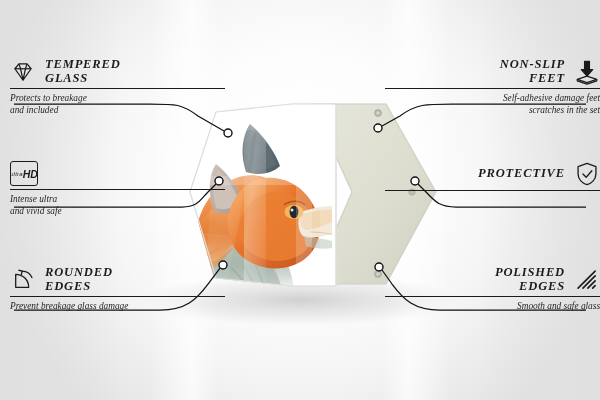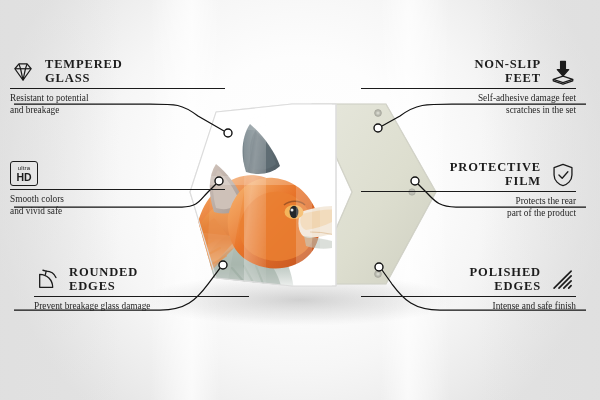--- a/index.html
+++ b/index.html
@@ -14,23 +14,23 @@
       radial-gradient(ellipse 52% 78% at 50% 44%, #ffffff 0%, #fdfdfd 38%, #f6f6f6 62%, #ececec 82%, #e2e2e2 100%);
   }
   
   .streak{position:absolute;top:0;bottom:0;pointer-events:none;}
   .s1{left:0;width:120px;background:linear-gradient(90deg,#dedede 0%,rgba(222,222,222,0) 100%);opacity:.55;}
   .s2{right:0;width:120px;background:linear-gradient(270deg,#dedede 0%,rgba(222,222,222,0) 100%);opacity:.55;}
   .s3{left:150px;width:70px;background:linear-gradient(90deg,rgba(255,255,255,0) 0%,#ffffff 60%,rgba(255,255,255,0) 100%);opacity:.7;}
   .s4{right:150px;width:70px;background:linear-gradient(270deg,rgba(255,255,255,0) 0%,#ffffff 60%,rgba(255,255,255,0) 100%);opacity:.7;}
 
   
-  .callout{position:absolute;width:215px;}
+  .callout{position:absolute;width:215px;font-style:italic;}
   .callout.left{left:10px;text-align:left;}
-  .callout.right{right:24px;text-align:right;}
+  .callout.right{right:0;text-align:right;}
 
   .co-head{display:flex;align-items:center;gap:9px;}
   .callout.right .co-head{flex-direction:row-reverse;}
   .co-title{
     font-size:12.5px;line-height:13.5px;letter-spacing:.85px;
     color:#1c1c1c;font-weight:700;text-transform:uppercase;
     font-family:"Liberation Serif",serif;
   }
   .co-title .l2{display:block;}
   .callout.left .co-title{text-align:left;}
@@ -41,21 +41,21 @@
     font-family:"Liberation Serif",serif;
   }
   .co-desc .l2{display:block;}
 
   .icon{width:26px;height:26px;flex:0 0 26px;display:block;}
   .icon svg{display:block;width:26px;height:26px;}
 
   
   .hd{
     width:26px;height:23px;border:1.6px solid #1b1b1b;border-radius:3px;
-    display:flex;flex-direction:column;align-items:center;justify-content:center;
+    display:flex;flex-direction:row;align-items:center;justify-content:center;
     line-height:1;flex:0 0 26px;
   }
   .hd .u{font-size:6px;letter-spacing:.2px;font-family:"Liberation Sans",sans-serif;color:#1b1b1b;}
   .hd .d{font-size:10.5px;font-weight:700;font-family:"Liberation Sans",sans-serif;color:#1b1b1b;margin-top:.5px;}
 
   
   #product{position:absolute;left:0;top:0;width:600px;height:400px;pointer-events:none;}
   #leaders{position:absolute;left:0;top:0;width:600px;height:400px;}
 </style>
 </head>
@@ -235,40 +235,40 @@
         </g>
           </svg>
       </span>
       <span class="co-title">
         <span>TEMPERED</span>
         <span class="l2">GLASS</span>
       </span>
     </div>
     <div class="co-rule"></div>
     <div class="co-desc">
-      <span>Resistant to potential</span>
-      <span class="l2">and breakage</span>
+      <span>Protects to breakage</span>
+      <span class="l2">and included</span>
     </div>
   </div>
 
   <div class="callout left" style="top:161px;">
     <div class="co-head">
       <span class="hd">
         <span class="u">ultra</span>
         <span class="d">HD</span>
       </span>
     </div>
     <div class="co-rule"></div>
     <div class="co-desc">
-      <span>Smooth colors</span>
+      <span>Intense ultra</span>
       <span class="l2">and vivid safe</span>
     </div>
   </div>
 
-  <div class="callout left" style="top:266px;margin-left:24px;">
+  <div class="callout left" style="top:266px;">
     <div class="co-head">
       <span class="icon">
         <svg viewBox="0 0 32 32">
             <g fill="none" stroke="#1b1b1b" stroke-width="1.6" stroke-linejoin="round" stroke-linecap="round">
           <path d="M7 9 L7 25 L23 25 C23 16 16 9 7 9 Z"></path>
           <path d="M15 5 C20 5 25 8 27 13"></path>
           <path d="M11 4 L15 5 L14 9"></path>
         </g>
           </svg>
       </span>
@@ -311,28 +311,23 @@
       <span class="icon">
         <svg viewBox="0 0 32 32">
             <g fill="none" stroke="#1b1b1b" stroke-width="1.6" stroke-linejoin="round" stroke-linecap="round">
           <path d="M16 3 L27 7 L27 16 C27 23 21 28 16 29 C11 28 5 23 5 16 L5 7 Z"></path>
           <path d="M11 16 L15 20 L22 12"></path>
         </g>
           </svg>
       </span>
       <span class="co-title">
         <span>PROTECTIVE</span>
-        <span class="l2">FILM</span>
-      </span>
-    </div>
-    <div class="co-rule"></div>
-    <div class="co-desc">
-      <span>Protects the rear</span>
-      <span class="l2">part of the product</span>
-    </div>
+      </span>
+    </div>
+    <div class="co-rule"></div>
   </div>
 
   <div class="callout right" style="top:266px;">
     <div class="co-head">
       <span class="icon">
         <svg viewBox="0 0 32 32">
             <g stroke="#1b1b1b" stroke-width="2" stroke-linecap="round">
           <path d="M5 26 L26 5"></path>
           <path d="M11 26 L26 11"></path>
           <path d="M17 26 L26 17"></path>
@@ -340,17 +335,17 @@
         </g>
           </svg>
       </span>
       <span class="co-title">
         <span>POLISHED</span>
         <span class="l2">EDGES</span>
       </span>
     </div>
     <div class="co-rule"></div>
     <div class="co-desc">
-      <span>Intense and safe finish</span>
+      <span>Smooth and safe glass</span>
     </div>
   </div>
 
 </div>
 
 </body></html>

